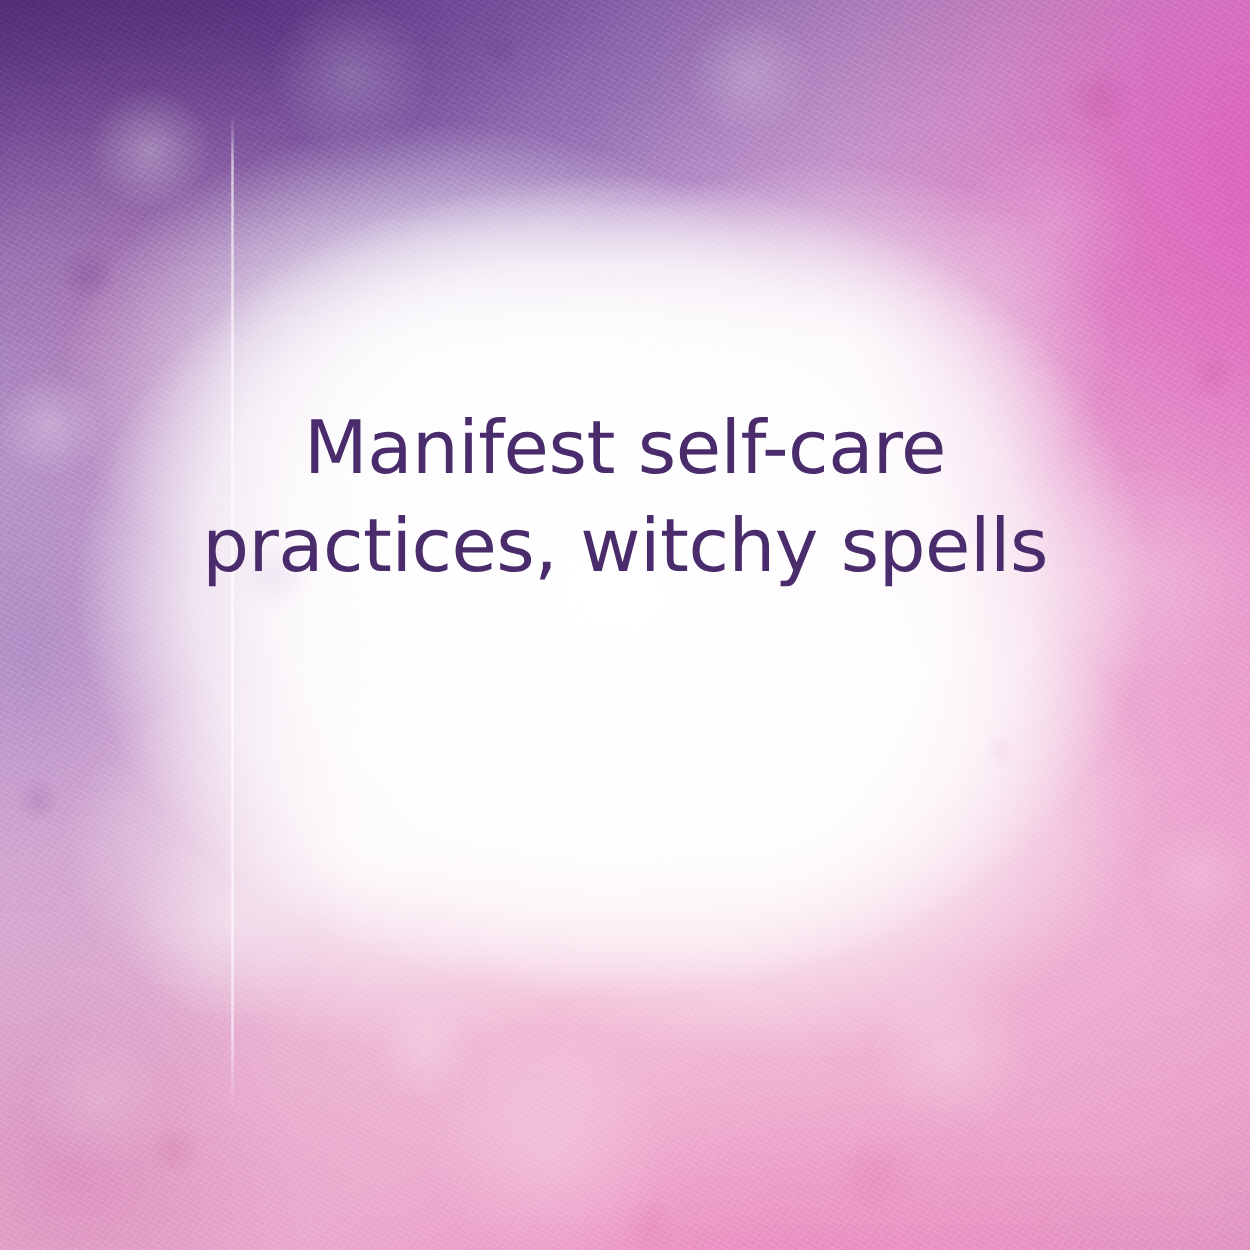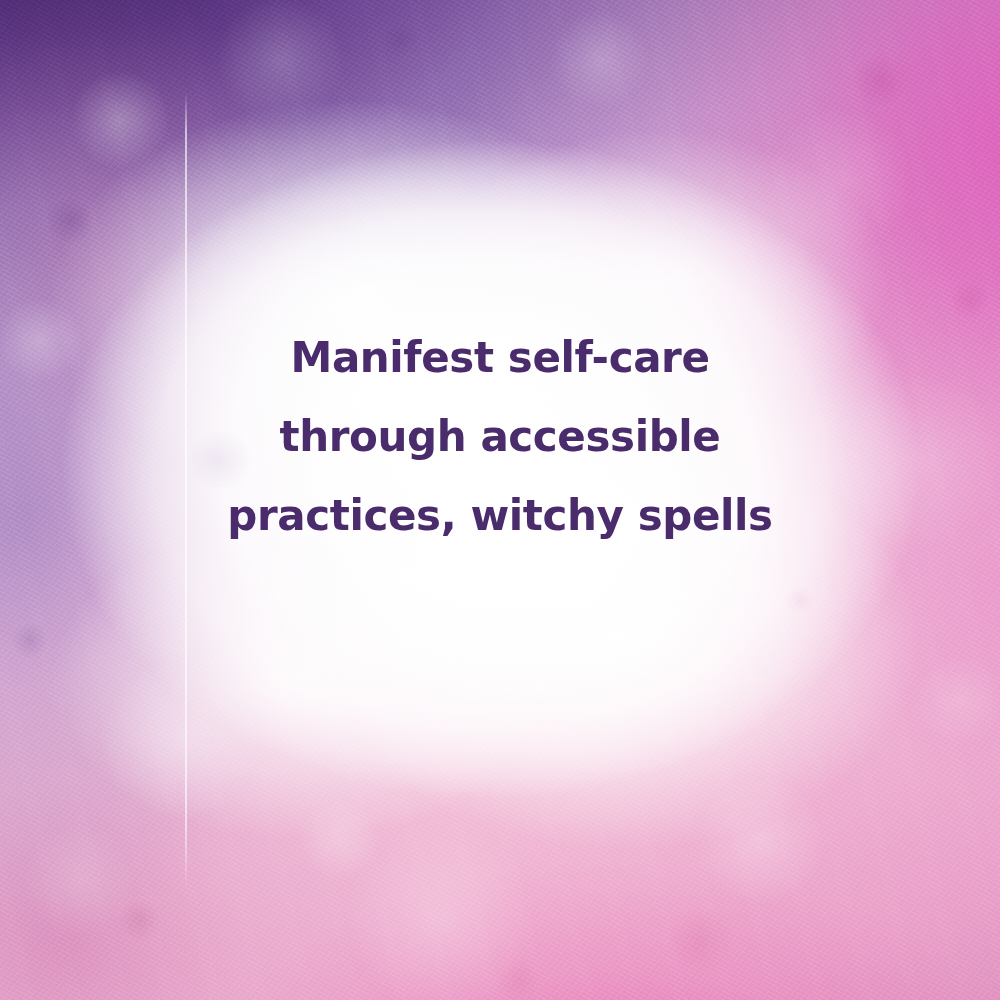--- a/index.html
+++ b/index.html
@@ -194,22 +194,22 @@
 
   
   #headline {
     position: absolute;
     left: 0;
     right: 0;
     top: 318px;
     text-align: center;
     color: #4a2b6b;
     font-family: "DejaVu Sans", sans-serif;
-    font-weight: bold;
-    font-size: 42px;
+    font-weight: normal;
+    font-size: 59px;
     line-height: 79px;
     letter-spacing: -0.4px;
     z-index: 5;
   }
   #headline .line {
     display: block;
     white-space: nowrap;
   }
 </style>
 </head>
@@ -224,17 +224,16 @@
   <div class="bg-layer" id="bg-lavender-left"></div>
   <div class="bg-layer" id="bg-white-cloud"></div>
   <div class="bg-layer" id="bg-speckle"></div>
   <div class="bg-layer" id="bg-granulation"></div>
   <div class="bg-layer" id="bg-grain"></div>
 
   <div id="scan-line"></div>
 
   <div id="headline">
     <span class="line">Manifest self-care</span>
-    <span class="line">through accessible</span>
     <span class="line">practices, witchy spells</span>
   </div>
 
 </div>
 
 </body></html>

